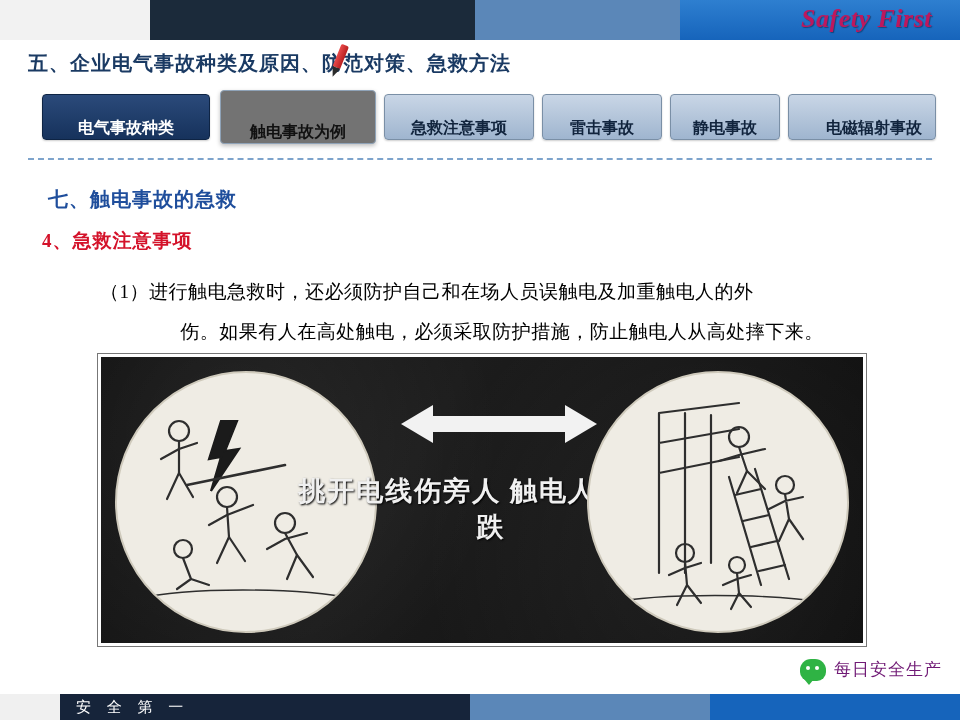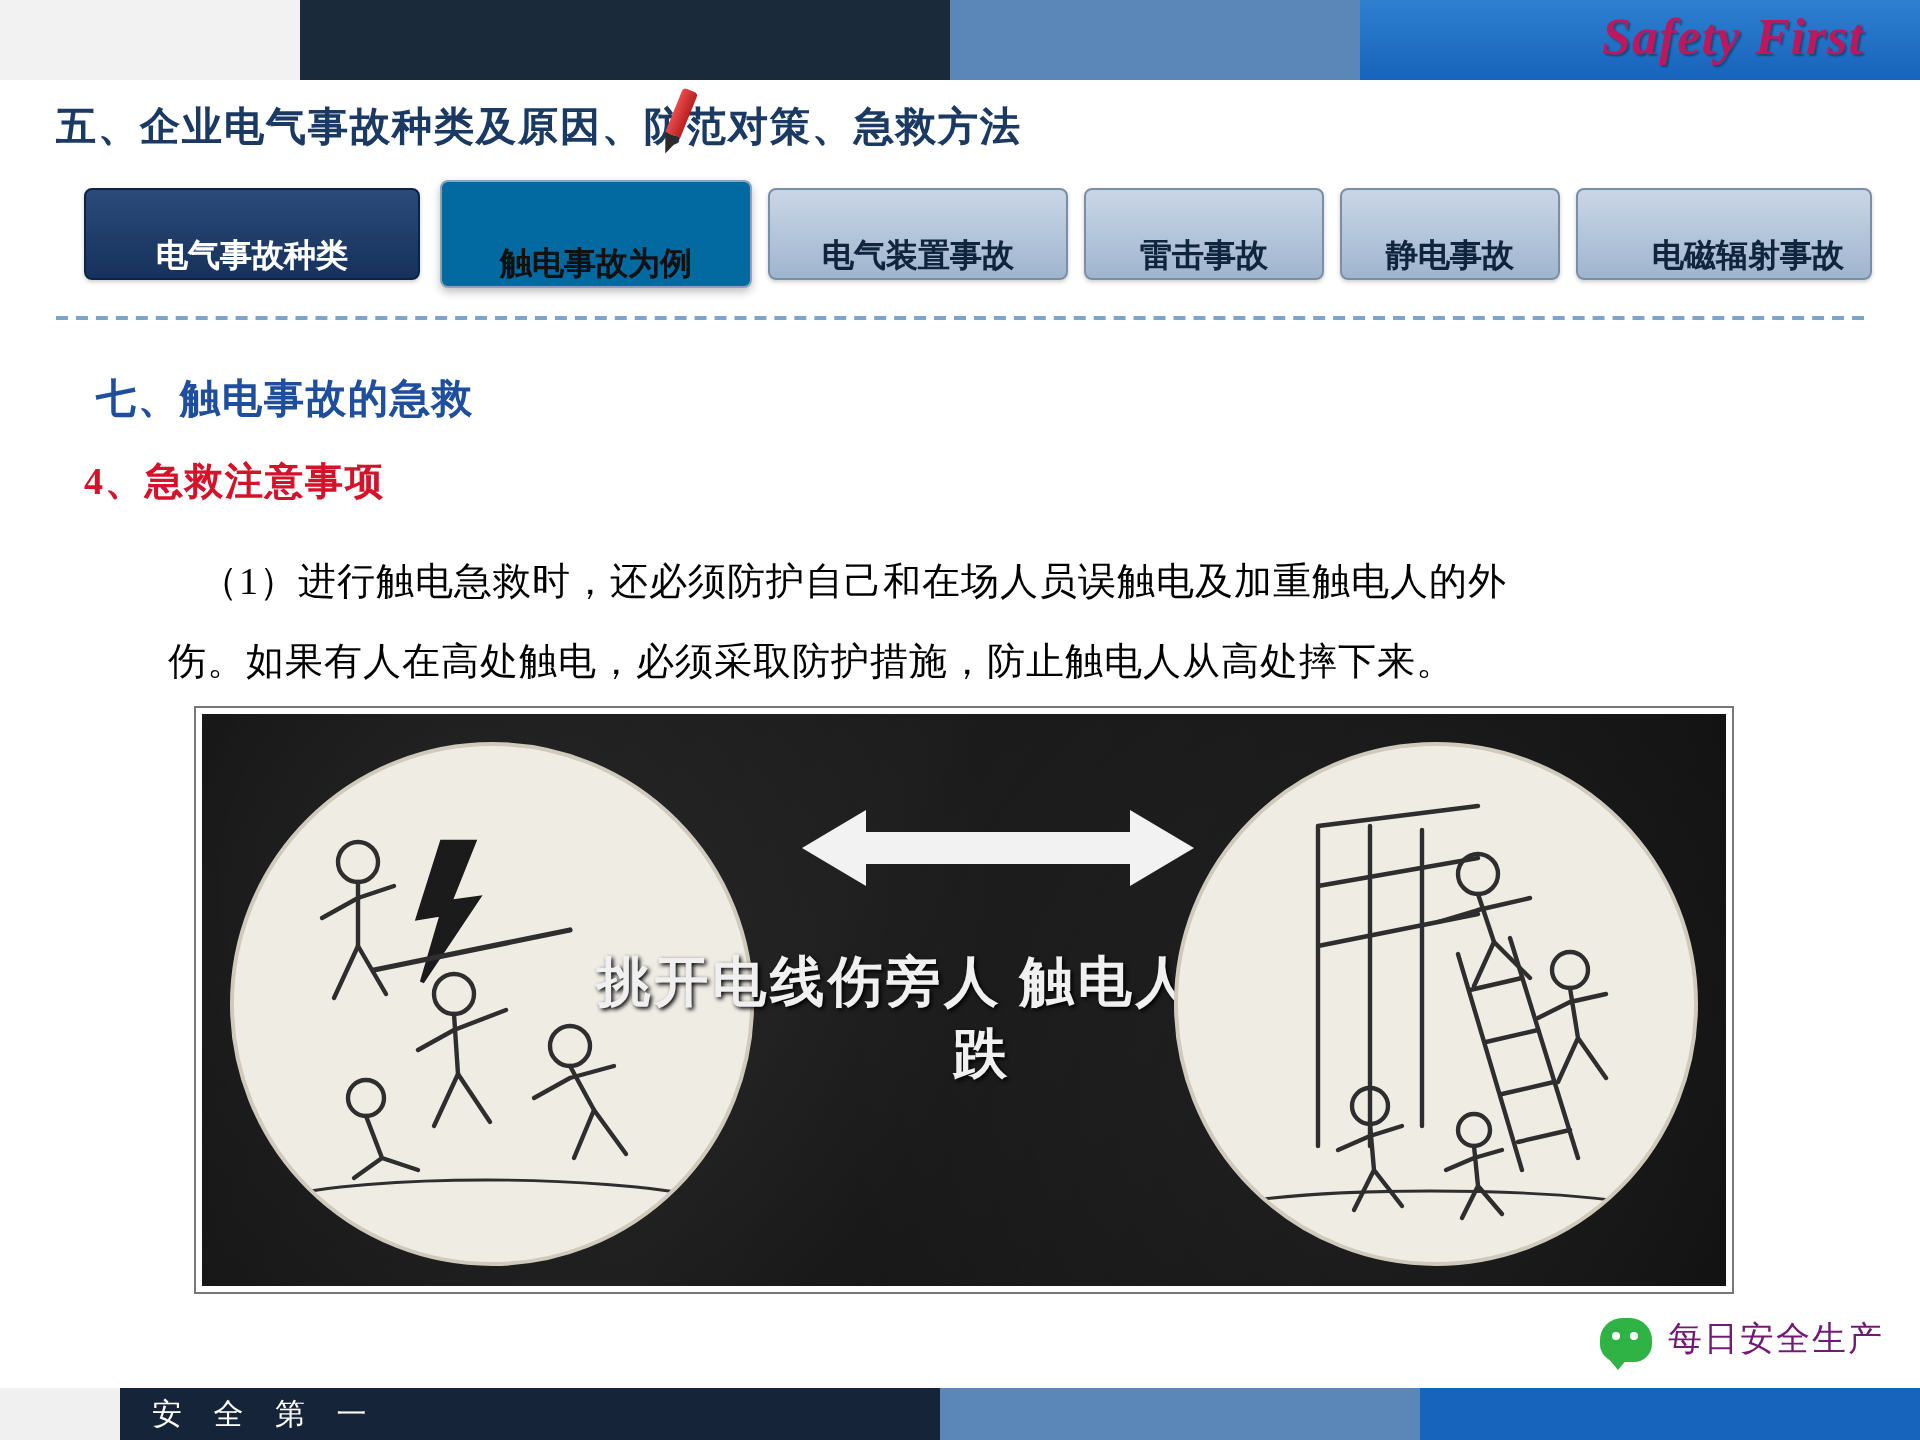--- a/index.html
+++ b/index.html
@@ -128,21 +128,21 @@
     justify-content: center;
     box-shadow: 0 1px 2px rgba(0,0,0,0.2);
     box-sizing: border-box;
   }
   .chip.active-dark {
     background: linear-gradient(180deg,#2b4a7a 0%, #16325c 100%);
     color: #ffffff;
     border: 1px solid #0e2444;
   }
   .chip.active-white {
-    background: #0369a1;
+    background: #737373;
     color: #111111;
     border: 1px solid #8fa3b8;
     top: 0;
     height: 54px;
     box-shadow: 0 2px 4px rgba(0,0,0,0.25);
   }
   .chips-underline {
     position: absolute;
     left: 28px;
     top: 158px;
@@ -179,20 +179,21 @@
     width: 820px;
     font-size: 19px;
     color: #000000;
     font-family: "Liberation Serif", serif;
     line-height: 40px;
     letter-spacing: 0.5px;
   }
   .para .l2 {
     display: block;
     margin-left: -16px;
+    text-align: center;
   }
 
   
   .photo {
     position: absolute;
     left: 98px;
     top: 354px;
     width: 762px;
     height: 286px;
     border: 3px solid #ffffff;
@@ -365,21 +366,21 @@
   </div>
 
   <div class="chips">
     <div class="chip active-dark" style="left:8px; width:168px;">
       <span>电气事故种类</span>
     </div>
     <div class="chip active-white" style="left:186px; width:156px;">
       <span>触电事故为例</span>
     </div>
     <div class="chip" style="left:350px; width:150px;">
-      <span>电气装置事故</span>
+      <span>急救注意事项</span>
     </div>
     <div class="chip" style="left:508px; width:120px;">
       <span>雷击事故</span>
     </div>
     <div class="chip" style="left:636px; width:110px;">
       <span>静电事故</span>
     </div>
     <div class="chip" style="left:754px; width:148px;padding-left:24px;">
       <span>电磁辐射事故</span>
     </div>

